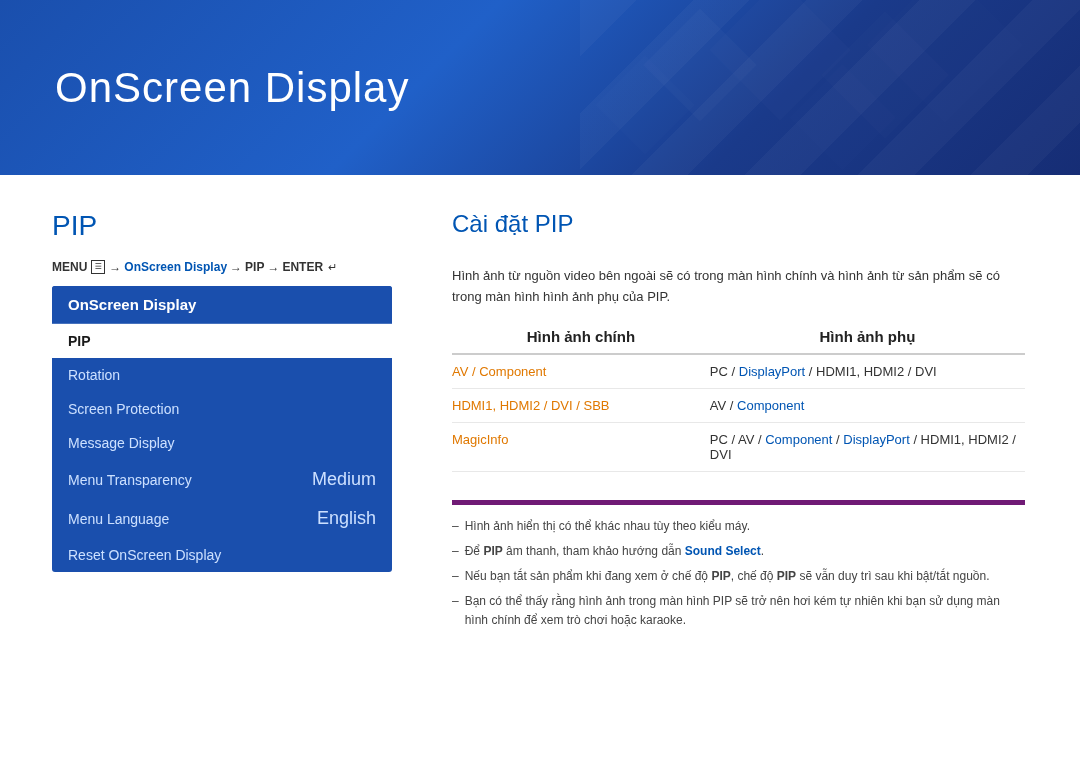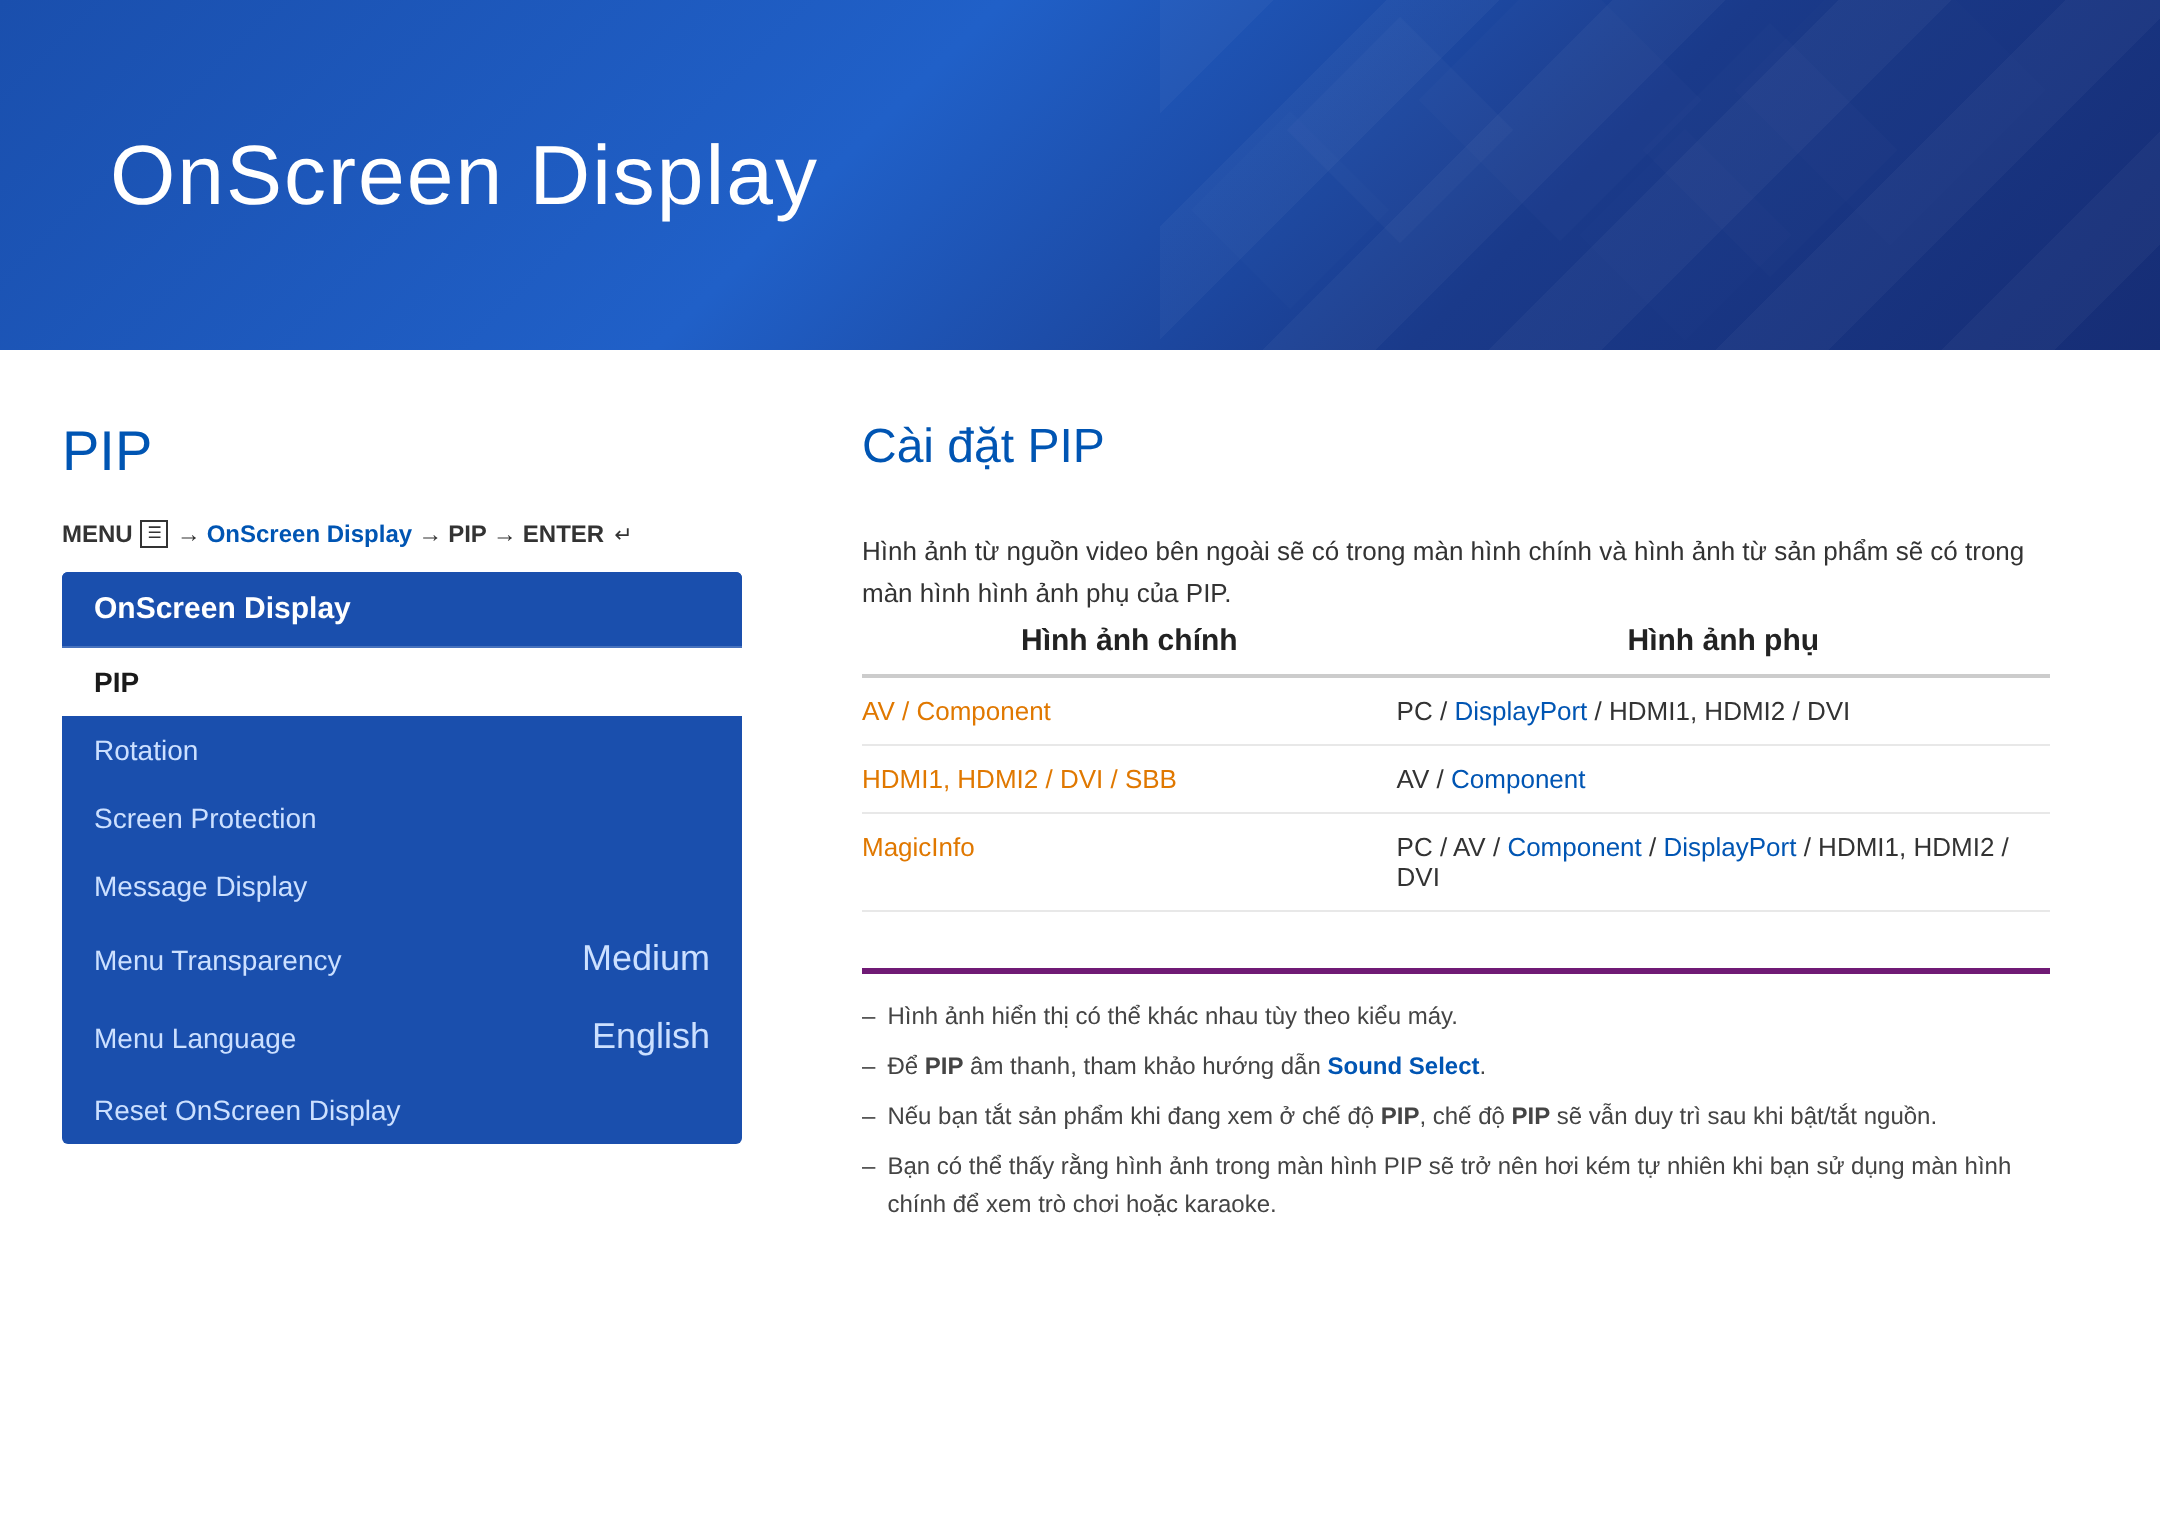--- a/index.html
+++ b/index.html
@@ -53,21 +53,21 @@
       font-size: 42px;
       font-weight: 300;
       letter-spacing: 1px;
       position: relative;
       z-index: 2;
     }
 
     
     .content {
       display: flex;
-      padding: 35px 55px 30px 31px;
+      padding: 35px 55px 30px 52px;
       gap: 60px;
     }
 
     
     .left-panel {
       width: 340px;
       flex-shrink: 0;
     }
 
     .pip-heading {
@@ -144,21 +144,21 @@
       font-size: 24px;
       color: #0055b3;
       font-weight: 400;
       margin-bottom: 28px;
     }
 
     .description {
       font-size: 13px;
       color: #333;
       line-height: 1.6;
-      margin-bottom: 4px;
+      margin-bottom: 20px;
     }
 
     
     .pip-table {
       width: 100%;
       border-collapse: collapse;
     }
     .pip-table th {
       text-align: center;
       font-size: 15px;
@@ -175,21 +175,21 @@
       vertical-align: top;
     }
     .pip-table td .orange { color: #e07800; }
     .pip-table td .blue { color: #0055b3; }
     .pip-table td .plain { color: #333; }
 
     
     .notes {
       margin-top: 28px;
       padding-top: 12px;
-      border-top: 3px solid #701a75;
+      border-top: 5px solid #701a75;
     }
     .note-item {
       font-size: 12px;
       color: #444;
       line-height: 1.6;
       margin-bottom: 6px;
       display: flex;
       gap: 6px;
     }
     .note-item::before {

